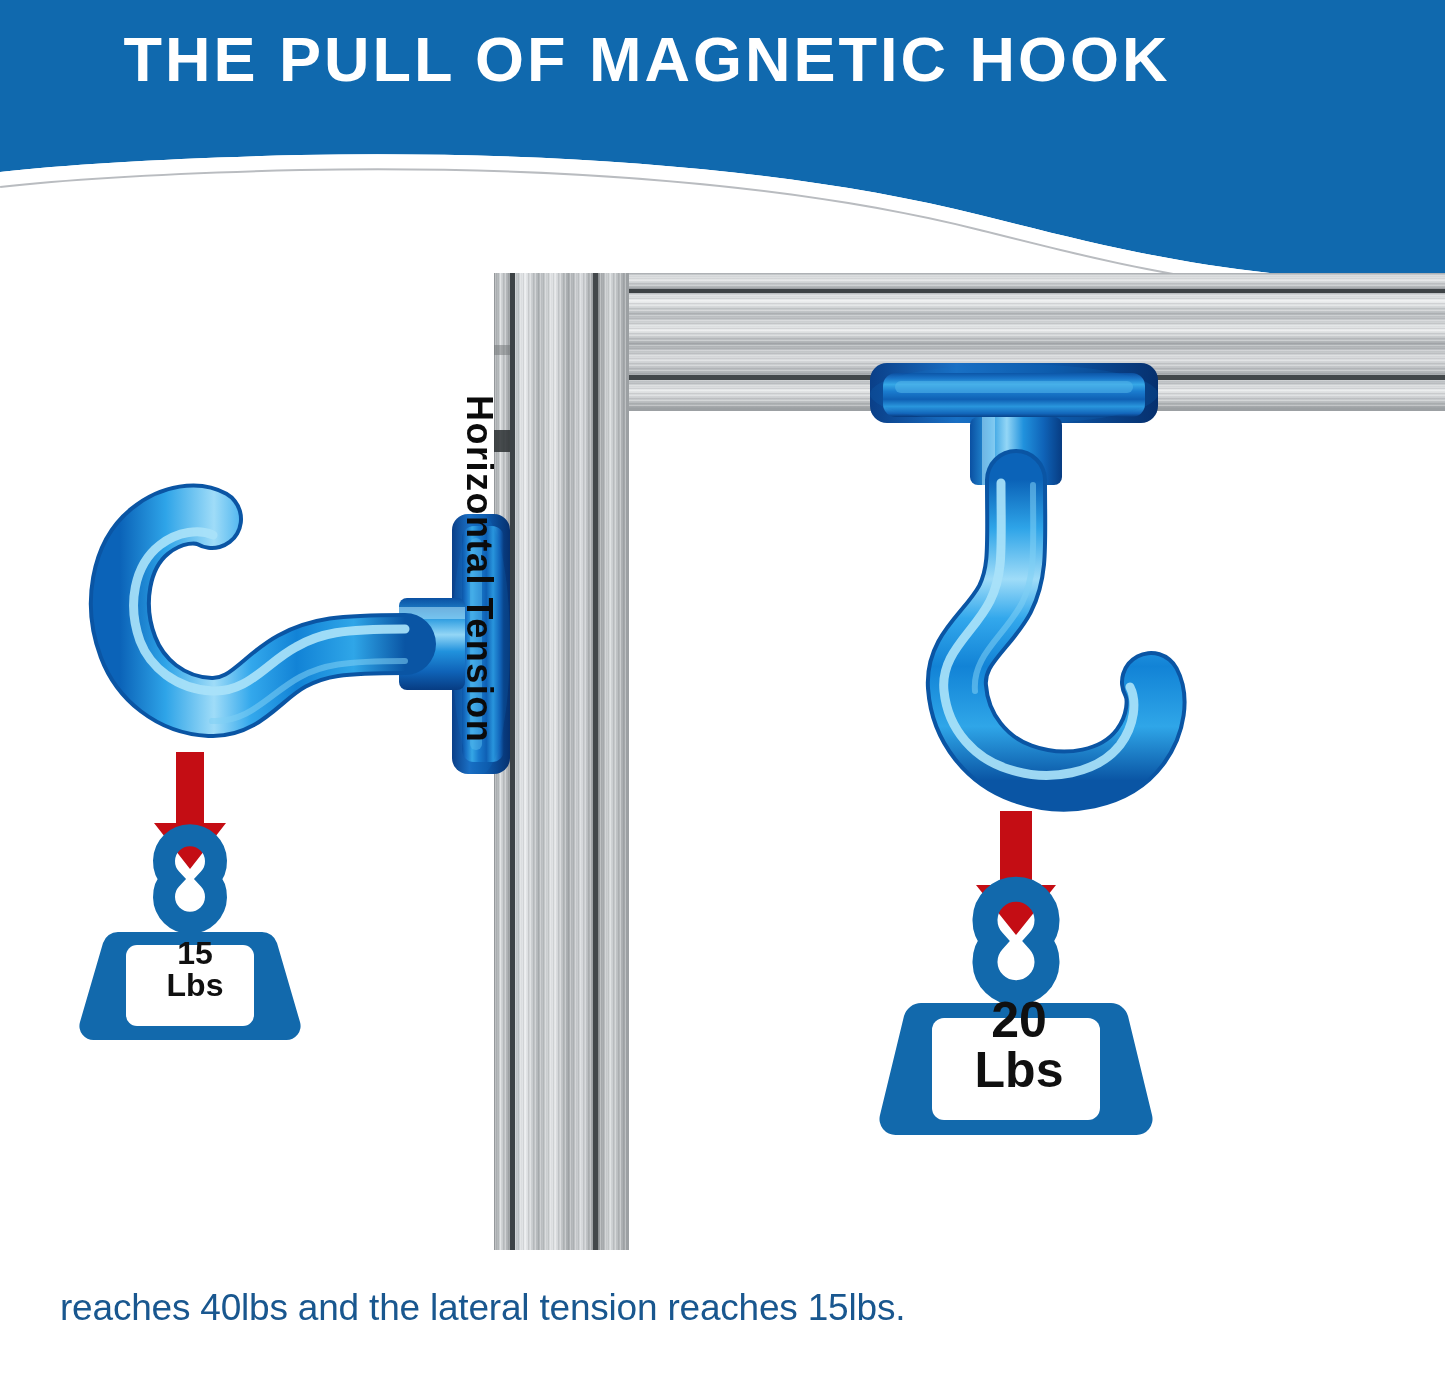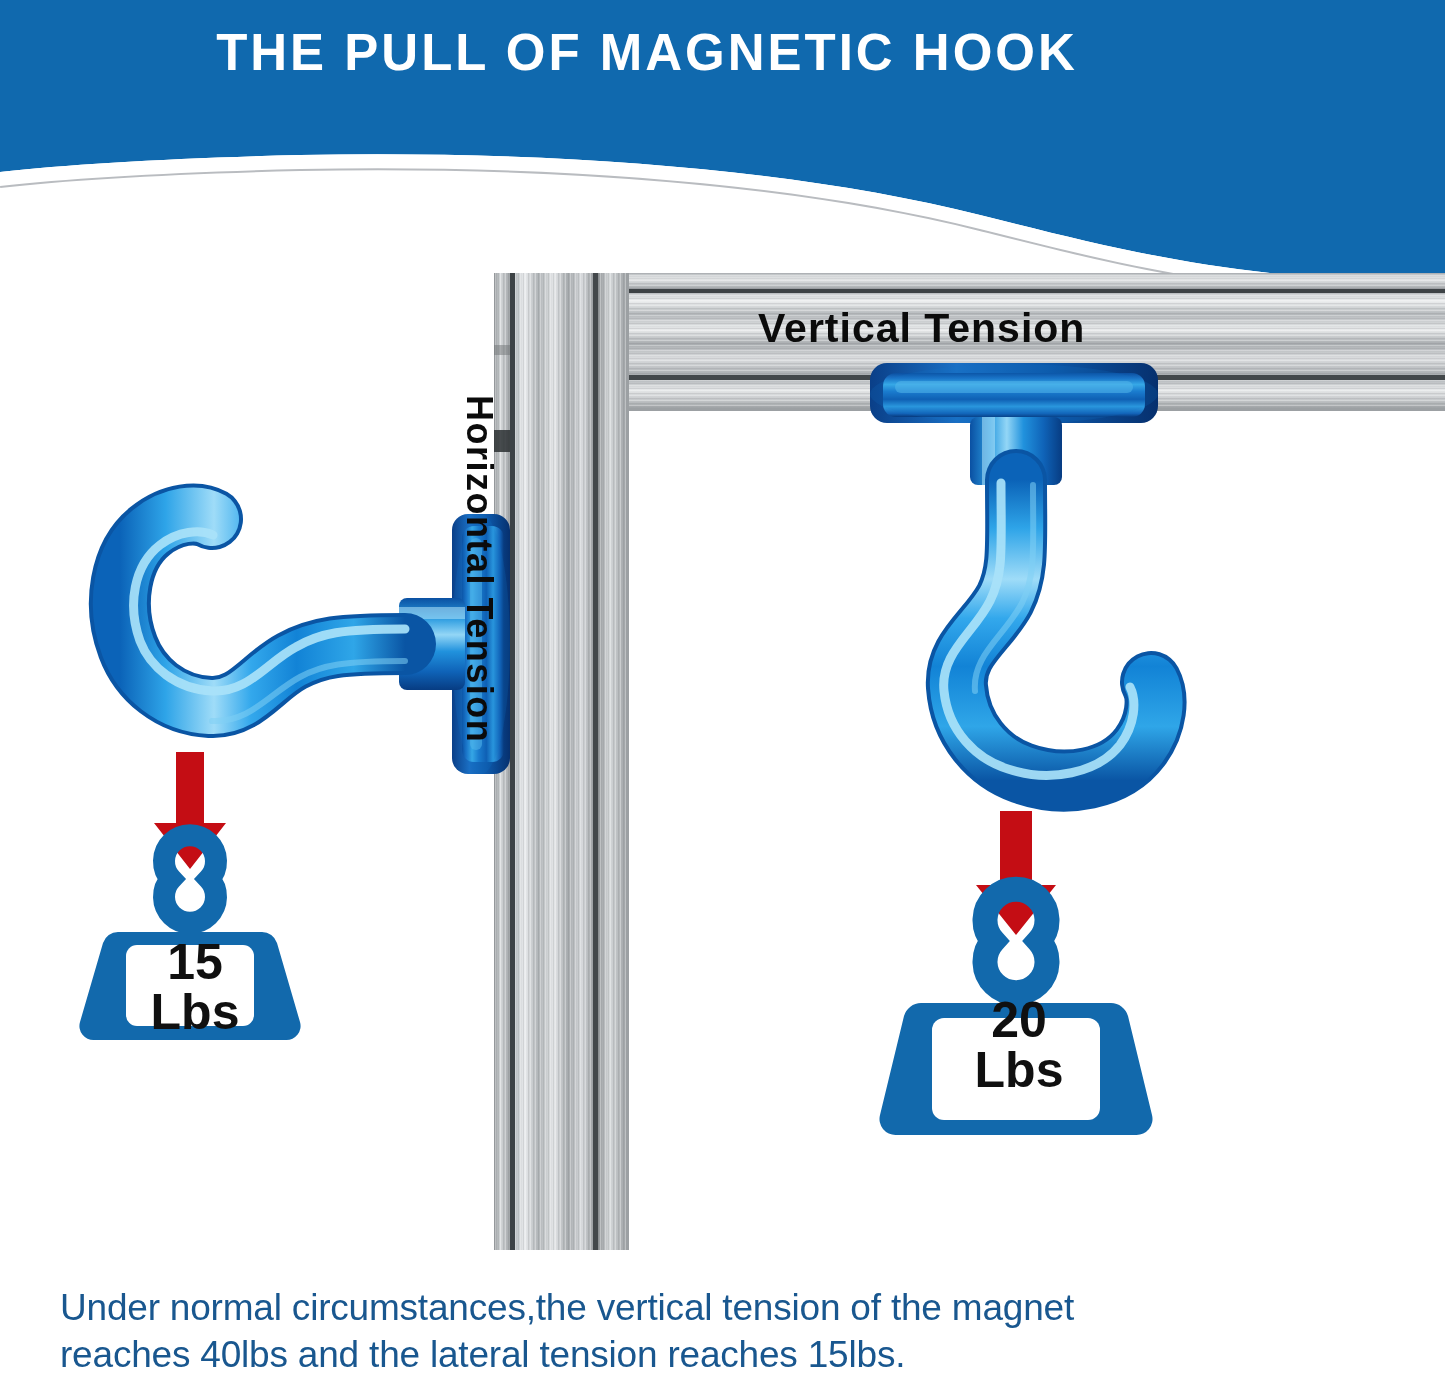--- a/index.html
+++ b/index.html
@@ -15,21 +15,21 @@
   
   .header-band{
     position:absolute;left:0;top:0;width:1445px;height:282px;
     overflow:hidden;
   }
   .header-svg{position:absolute;left:0;top:0;}
   .header-title{
     position:absolute;left:0;top:26px;width:1294px;
     text-align:center;
     color:#ffffff;
-    font-size:51px;
+    font-size:63px;
     font-weight:bold;
     letter-spacing:3px;
     line-height:1.05;
     white-space:nowrap;
     font-family:"Liberation Sans", sans-serif;
   }
 
   
   .illus{position:absolute;left:0;top:255px;width:1445px;height:1010px;}
   .illus svg{position:absolute;left:0;top:0;}
@@ -56,21 +56,21 @@
   }
 
   .weight-text{
     position:absolute;
     text-align:center;
     color:#101010;
     font-weight:bold;
     font-family:"Liberation Sans", sans-serif;
     line-height:1.0;
   }
-  .wt-left{left:136px;top:682px;width:118px;font-size:50px;}
+  .wt-left{left:136px;top:682px;width:118px;font-size:32px;}
   .wt-right{left:946px;top:740px;width:146px;font-size:50px;}
 
   
   .caption{
     position:absolute;left:60px;top:1285px;width:1330px;
     color:#19578f;
     font-size:37px;
     line-height:1.26;
     font-family:"Liberation Sans", sans-serif;
     letter-spacing:-0.2px;
@@ -333,31 +333,29 @@
         <g>
           <path d="M993,686 a31,31 0 1,1 46,0 a31,31 0 1,1 -46,0 Z" fill="none" stroke="#1269AC" stroke-width="25"></path>
           <path d="M921,748 L1111,748 a18,18 0 0,1 17,13 L1152,860
                    a16,16 0 0,1 -16,20 L896,880
                    a16,16 0 0,1 -16,-20 L904,761 a18,18 0 0,1 17,-13 Z" fill="#1269AC"></path>
           <rect x="932" y="763" width="168" height="102" rx="12" fill="#ffffff"></rect>
         </g>
       </g>
     </svg>
 
-    <div class="beam-label label-vertical-tension">Vertical Tension</div>
     <div class="beam-label label-horizontal-tension">Horizontal Tension</div>
 
     <div class="weight-text wt-left">
       <div>15</div>
       <div>Lbs</div>
     </div>
     <div class="weight-text wt-right">
       <div>20</div>
       <div>Lbs</div>
     </div>
   </div>
 
   <div class="caption">
-    <span>Under normal circumstances,the vertical tension of the magnet</span>
     <span>reaches 40lbs and the lateral tension reaches 15lbs.</span>
   </div>
 
 </div>
 
 </body></html>

